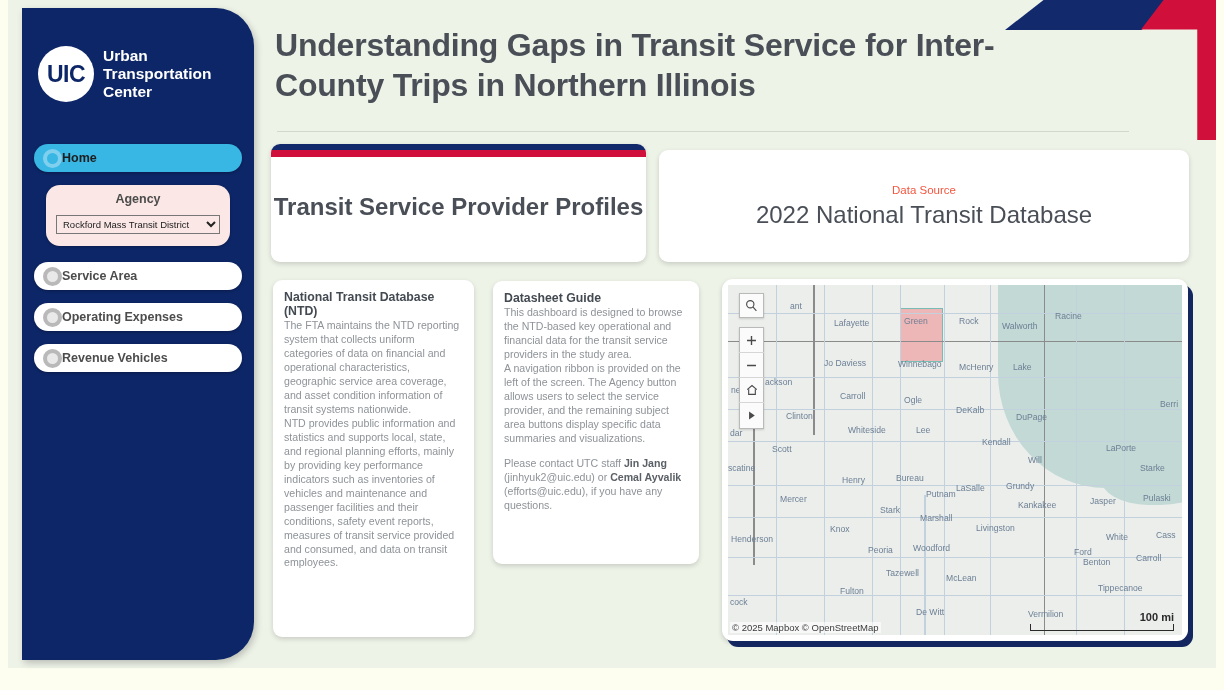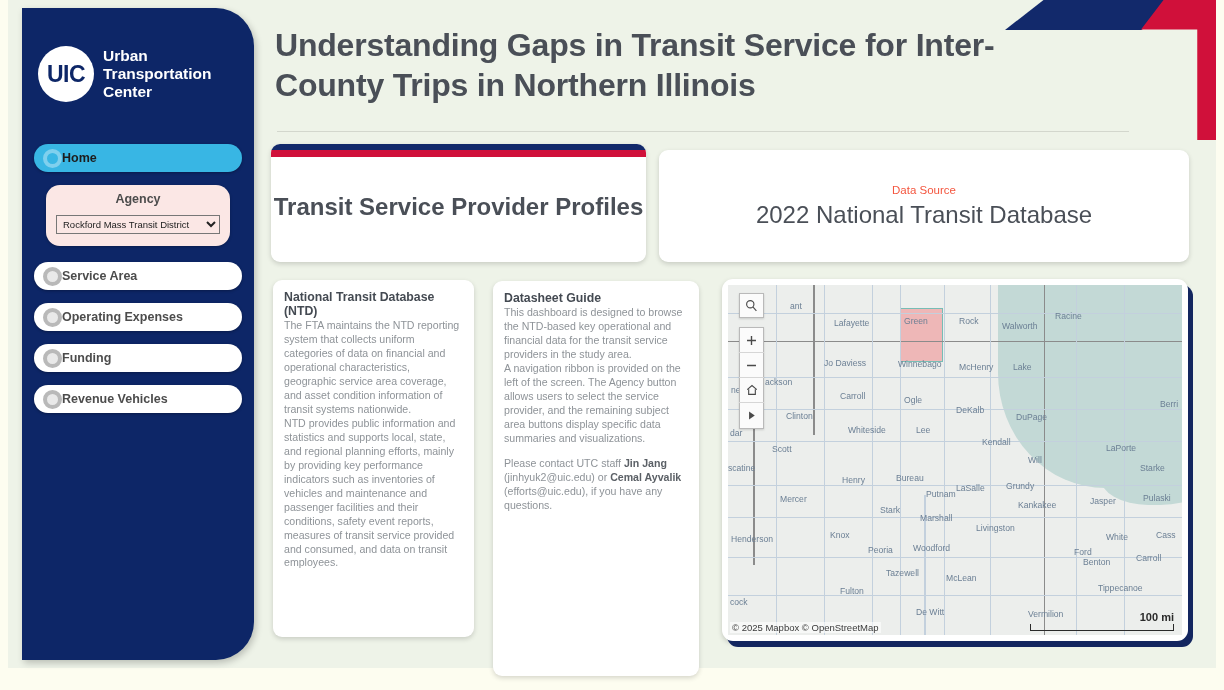--- a/index.html
+++ b/index.html
@@ -196,21 +196,21 @@
   
   .panel {
     position:absolute;
     background:#ffffff;
     border-radius:9px;
     box-shadow:0 2px 5px rgba(0,0,0,.16);
     padding:10px 11px 10px 11px;
     overflow:hidden;
   }
   .panel-ntd { left:273px; top:280px; width:201px; height:357px; }
-  .panel-guide { left:493px; top:281px; width:206px; height:395px; }
+  .panel-guide { left:493px; top:281px; width:206px; height:283px; }
   .panel-h {
     font-size:12.3px; font-weight:bold;
     color:#444a52;
     margin-bottom:1px;
   }
   .panel-p {
     font-size:10.6px;
     color:#8e9398;
     line-height:1.32;
   }
@@ -357,24 +357,20 @@
         </select>
       </div>
 
       <div class="nav-btn">
         <span class="nav-dot"></span>
         <span class="nav-label">Service Area</span>
       </div>
       <div class="nav-btn">
         <span class="nav-dot"></span>
         <span class="nav-label">Operating Expenses</span>
-      </div>
-      <div class="nav-btn">
-        <span class="nav-dot"></span>
-        <span class="nav-label">Funding</span>
       </div>
       <div class="nav-btn">
         <span class="nav-dot"></span>
         <span class="nav-label">Revenue Vehicles</span>
       </div>
 
     </div>
   </div>
 
   <div class="page-title">Understanding Gaps in Transit Service for Inter-County Trips in Northern Illinois</div>
@@ -464,21 +460,21 @@
           <div class="cty" style="left: 300px; top: 170px;">Will</div>
           <div class="cty" style="left: 378px; top: 158px;">LaPorte</div>
           <div class="cty" style="left: 412px; top: 178px;">Starke</div>
           <div class="cty" style="left: 52px; top: 209px;">Mercer</div>
           <div class="cty" style="left: 198px; top: 204px;">Putnam</div>
           <div class="cty" style="left: 152px; top: 220px;">Stark</div>
           <div class="cty" style="left: 192px; top: 228px;">Marshall</div>
           <div class="cty" style="left: 290px; top: 215px;">Kankakee</div>
           <div class="cty" style="left: 362px; top: 211px;">Jasper</div>
           <div class="cty" style="left: 415px; top: 208px;">Pulaski</div>
-          <div class="cty" style="left: 102px; top: 245px;">Knox</div>
+          <div class="cty" style="left: 102px; top: 239px;">Knox</div>
           <div class="cty" style="left: 3px; top: 249px;">Henderson</div>
           <div class="cty" style="left: 248px; top: 238px;">Livingston</div>
           <div class="cty" style="left: 140px; top: 260px;">Peoria</div>
           <div class="cty" style="left: 185px; top: 258px;">Woodford</div>
           <div class="cty" style="left: 378px; top: 247px;">White</div>
           <div class="cty" style="left: 428px; top: 245px;">Cass</div>
           <div class="cty" style="left: 298px; top: 262px; margin-left: 48px;">Ford</div>
           <div class="cty" style="left: 355px; top: 272px;">Benton</div>
           <div class="cty" style="left: 408px; top: 268px;">Carroll</div>
           <div class="cty" style="left: 158px; top: 283px;">Tazewell</div>

